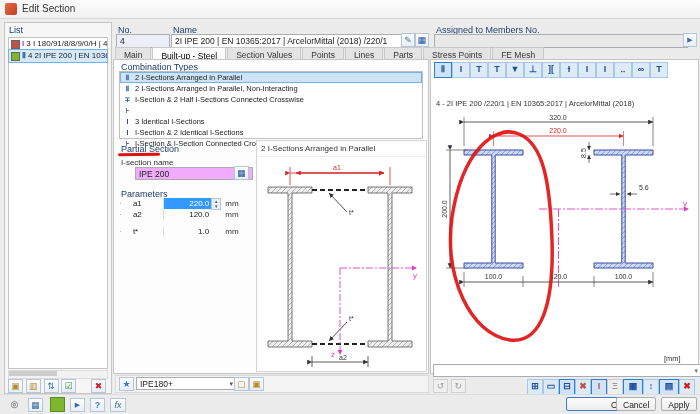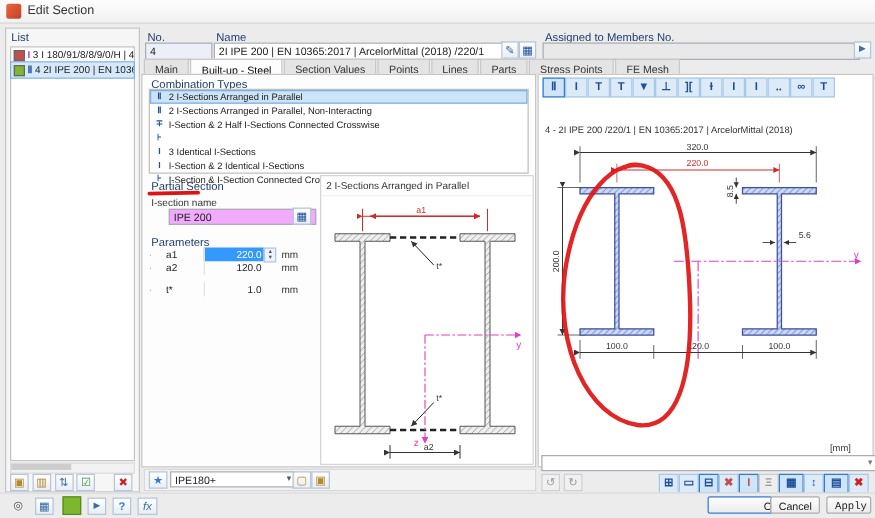--- a/index.html
+++ b/index.html
@@ -283,14 +283,14 @@
 
 <div class="abs" style="left:0;top:394px;width:700px;height:20px;background:#ececec;border-top:1px solid #dcdcdc;">
   <span class="icon-btn" style="position:absolute;left:8px;top:3px;width:13px;height:12px;background:none;border:none;color:#555;">◎</span>
   <span class="icon-btn" style="position:absolute;left:28px;top:3px;width:13px;height:12px;color:#3a6ea5;">▦</span>
   <span class="abs" style="left:50px;top:2px;width:13px;height:13px;background:#7db72f;border:1px solid #5a8a1f;"></span>
   <span class="icon-btn" style="position:absolute;left:70px;top:3px;width:13px;height:12px;font-size:7px;">▶</span>
   <span class="icon-btn" style="position:absolute;left:90px;top:3px;width:13px;height:12px;color:#2d7cd6;font-weight:bold;">?</span>
   <span class="icon-btn" style="position:absolute;left:110px;top:3px;width:14px;height:12px;font-style:italic;">fx</span>
   <button class="btn default" style="left:566px;top:2px;width:44px;">OK</button>
   <button class="btn" style="left:616px;top:2px;width:40px;">Cancel</button>
-  <button class="btn" style="left:661px;top:2px;width:36px;font-family:Liberation Mono, monospace;">Apply</button>
+  <button class="btn" style="left:661px;top:2px;width:36px;">Apply</button>
 </div>
 
 </body></html>

